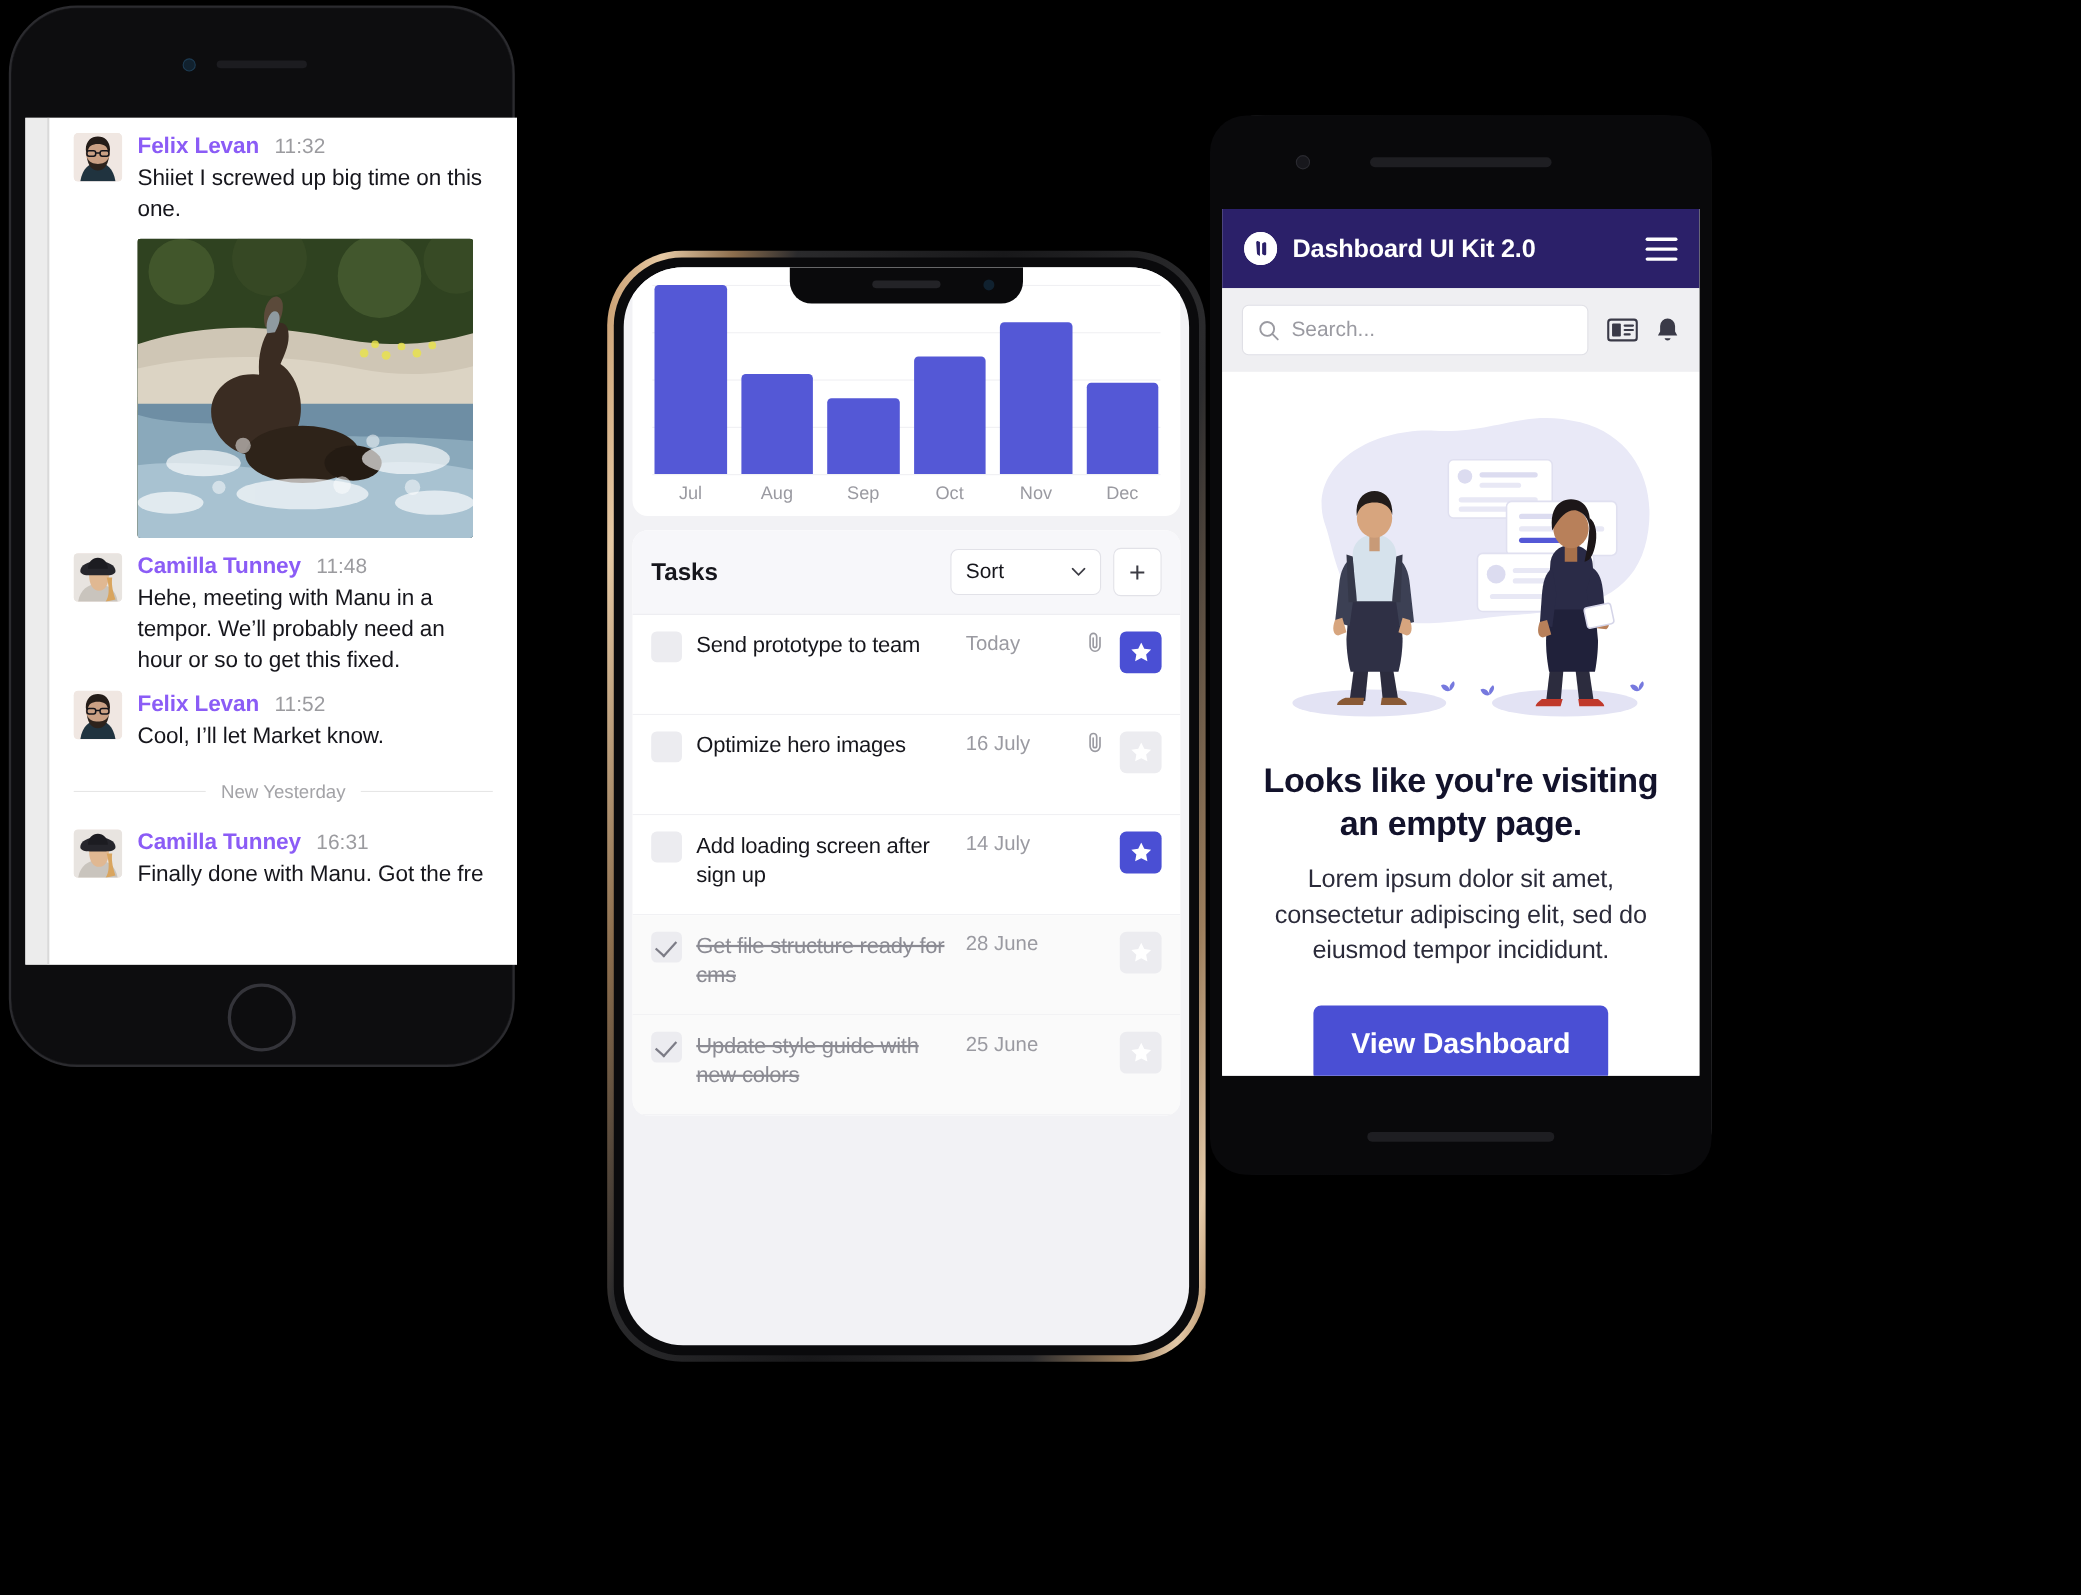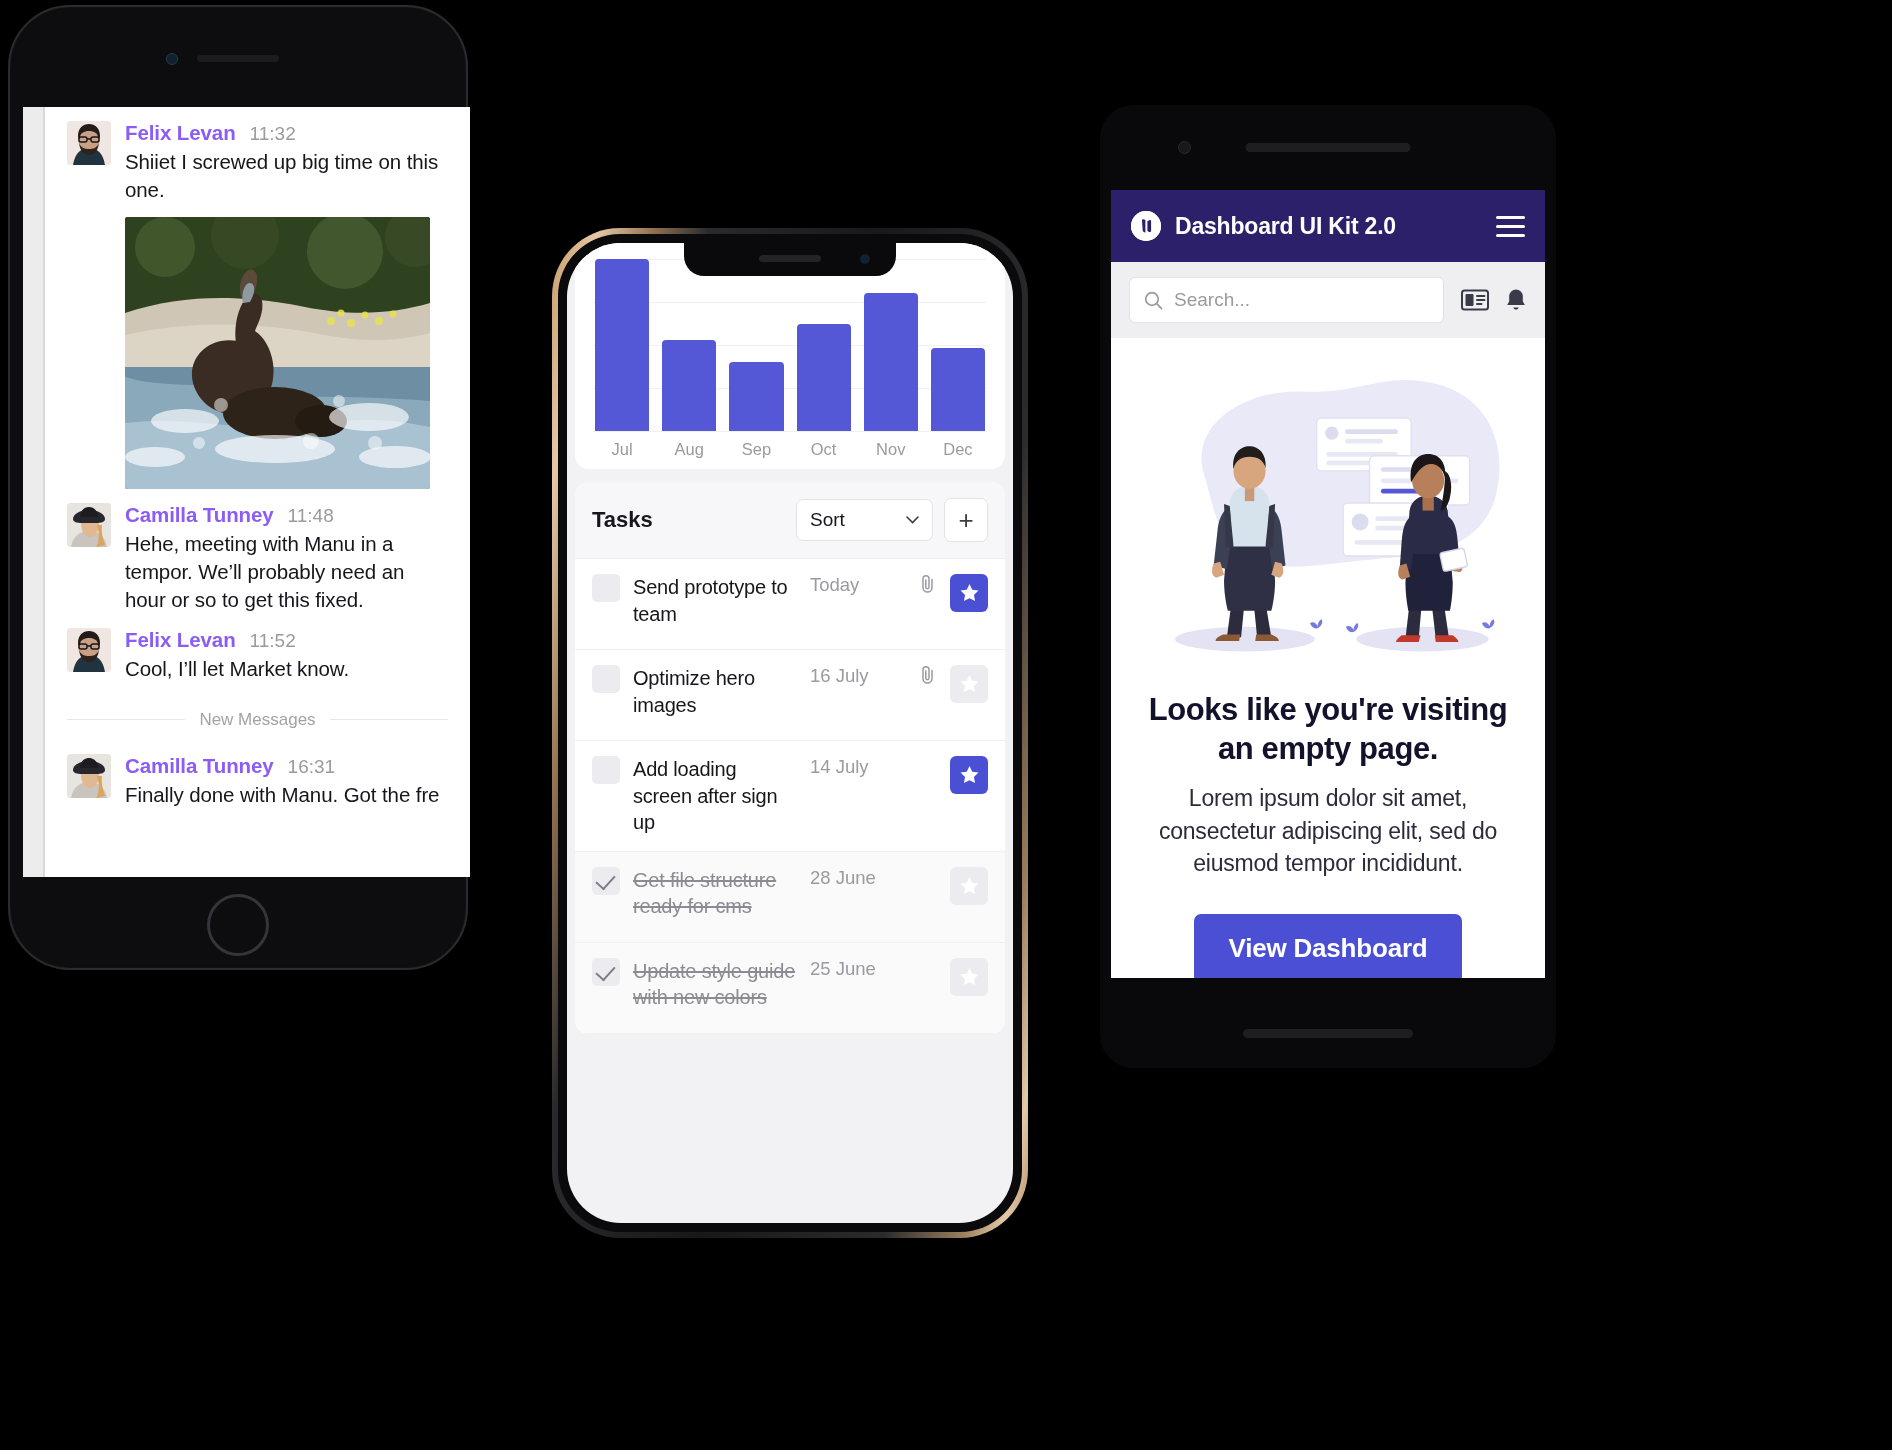--- a/index.html
+++ b/index.html
@@ -66,21 +66,21 @@
   .msg-photo svg { display:block; width:100%; height:100%; }
   .new-div {
     display: flex; align-items: center; gap: 14px;
     margin: 26px 0 24px 0; color: #a3a3a7; font-size: 17px;
   }
   .new-div:before, .new-div:after { content:""; flex:1 1 auto; height:1px; background:#e6e6e6; }
 
   
   .phone-center {
     position: absolute; left: 552px; top: 228px;
-    width: 476px; height: 1010px;
+    width: 544px; height: 1010px;
     border-radius: 68px;
     background: linear-gradient(100deg,#c79a6c 0%,#e6c9a4 7%,#8b6d4d 16%,#2a2a2c 24%,#18181a 50%,#2b2b2d 78%,#9c7e5c 90%,#e3c9a8 96%,#b48d63 100%);
     padding: 6px;
   }
   .pc-inner { width:100%; height:100%; border-radius: 62px; background:#0a0a0c; padding: 9px; position:relative; }
   .pc-screen {
     width: 100%; height: 100%; border-radius: 54px; background: #f2f2f5; overflow: hidden; position: relative;
   }
   .pc-notch {
     position:absolute; left:50%; top:0; transform:translateX(-50%);
@@ -293,21 +293,21 @@
           <div class="msg-main">
             <div class="msg-head">
               <span class="msg-name">Felix Levan</span>
               <span class="msg-time">11:52</span>
             </div>
             <div class="msg-text">Cool, I’ll let Market know.</div>
           </div>
         </div>
 
         <div class="new-div">
-          <span>New Messages</span>
+          <span>New Yesterday</span>
         </div>
 
         <div class="msg">
           <div class="avatar">
             <svg viewBox="0 0 44 44">
               <rect width="44" height="44" fill="#e8e4e0"></rect>
               <path d="M4 44c2-11 9-16 18-16s16 5 18 16z" fill="#c9c4bd"></path>
               <path d="M14 20c0-7 4-11 9-11s9 4 9 11c0 9-4 14-9 14s-9-5-9-14z" fill="#e0b892"></path>
               <path d="M12 20c-2-8 3-14 10-14 6 0 10 4 11 10-3-3-8-4-13-3-4 1-7 4-8 7z" fill="#b8864f"></path>
               <path d="M30 22c3 10 2 18-1 22l9-2c-2-6-4-13-3-20z" fill="#d9a55f"></path>

